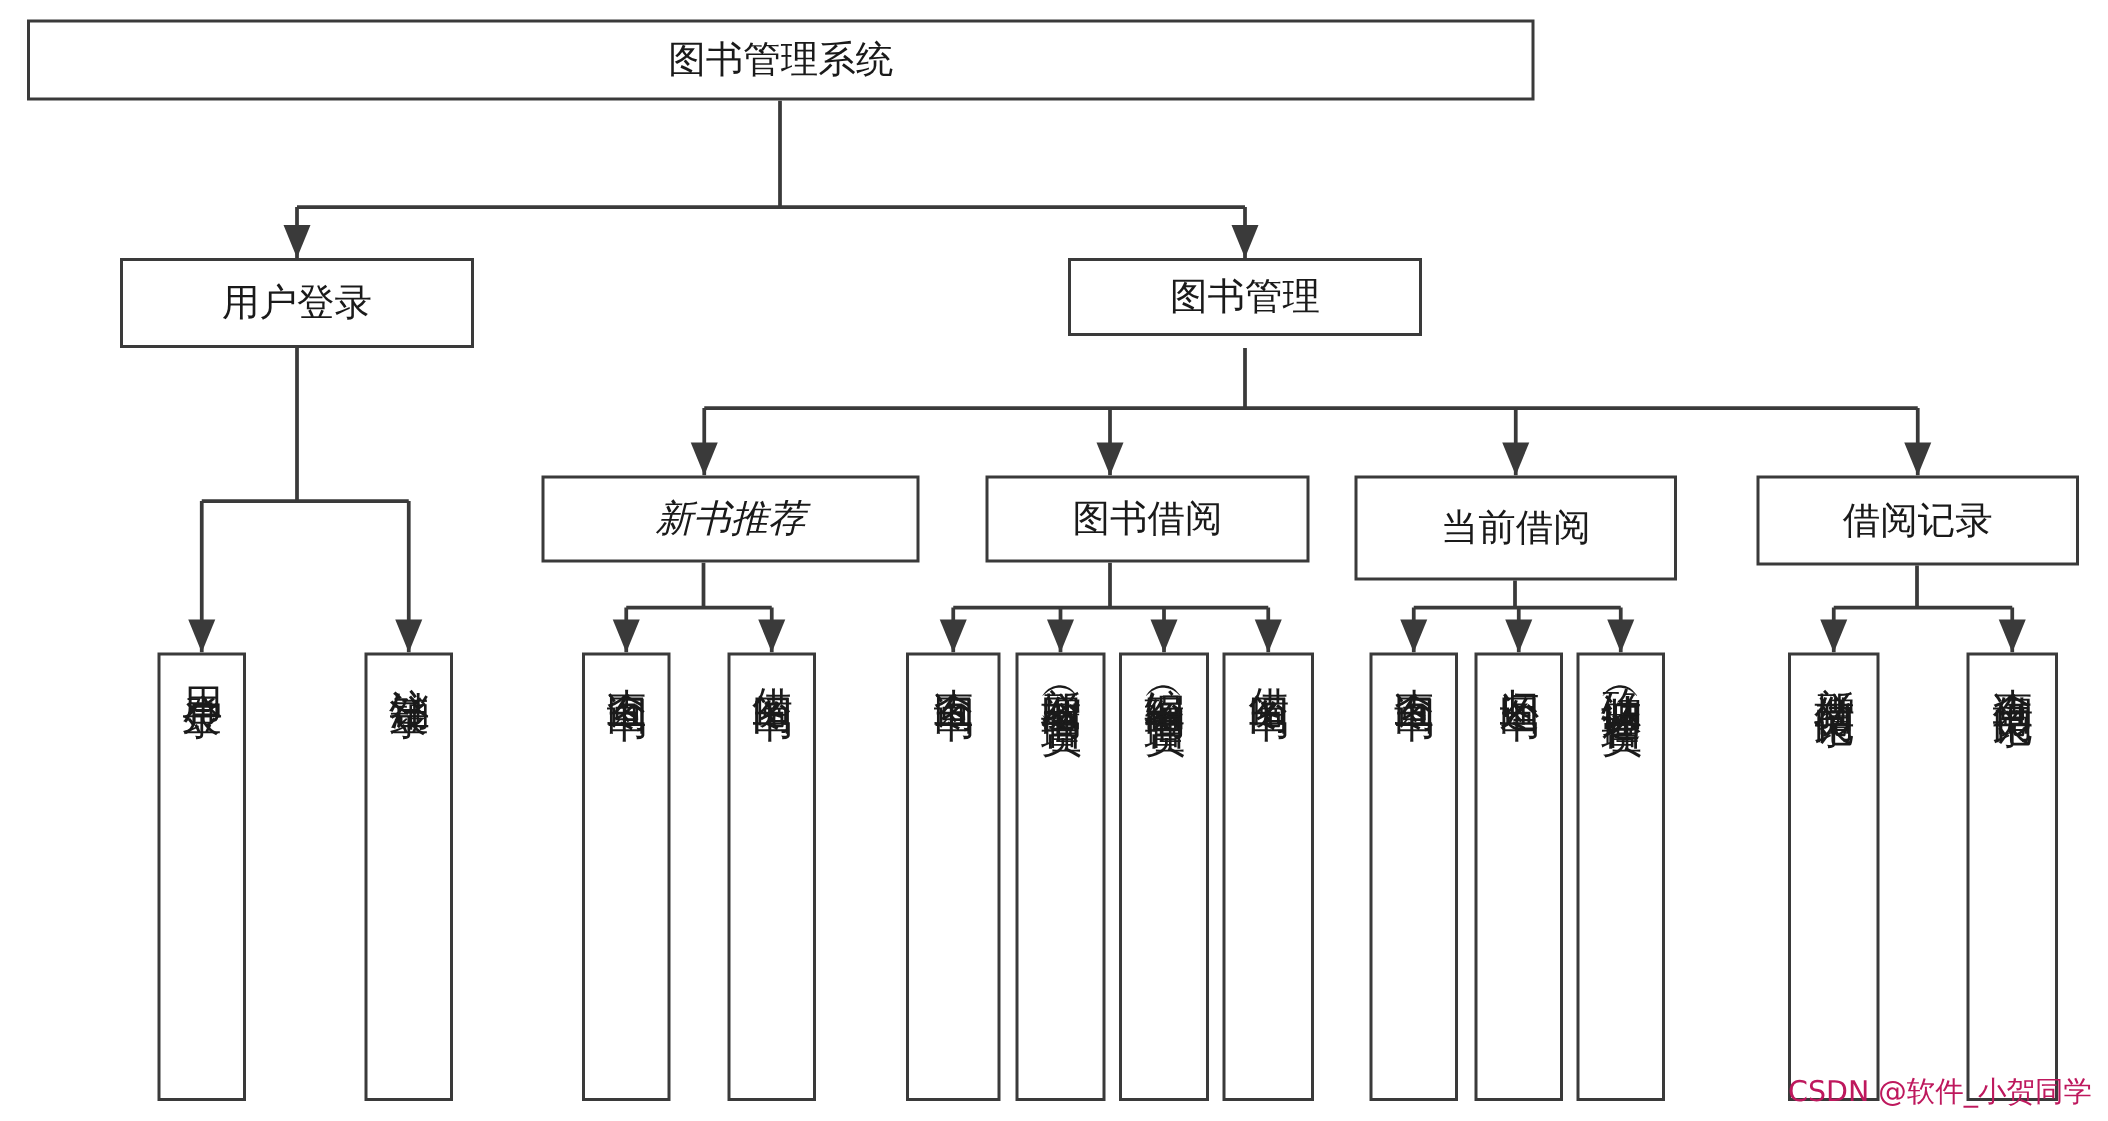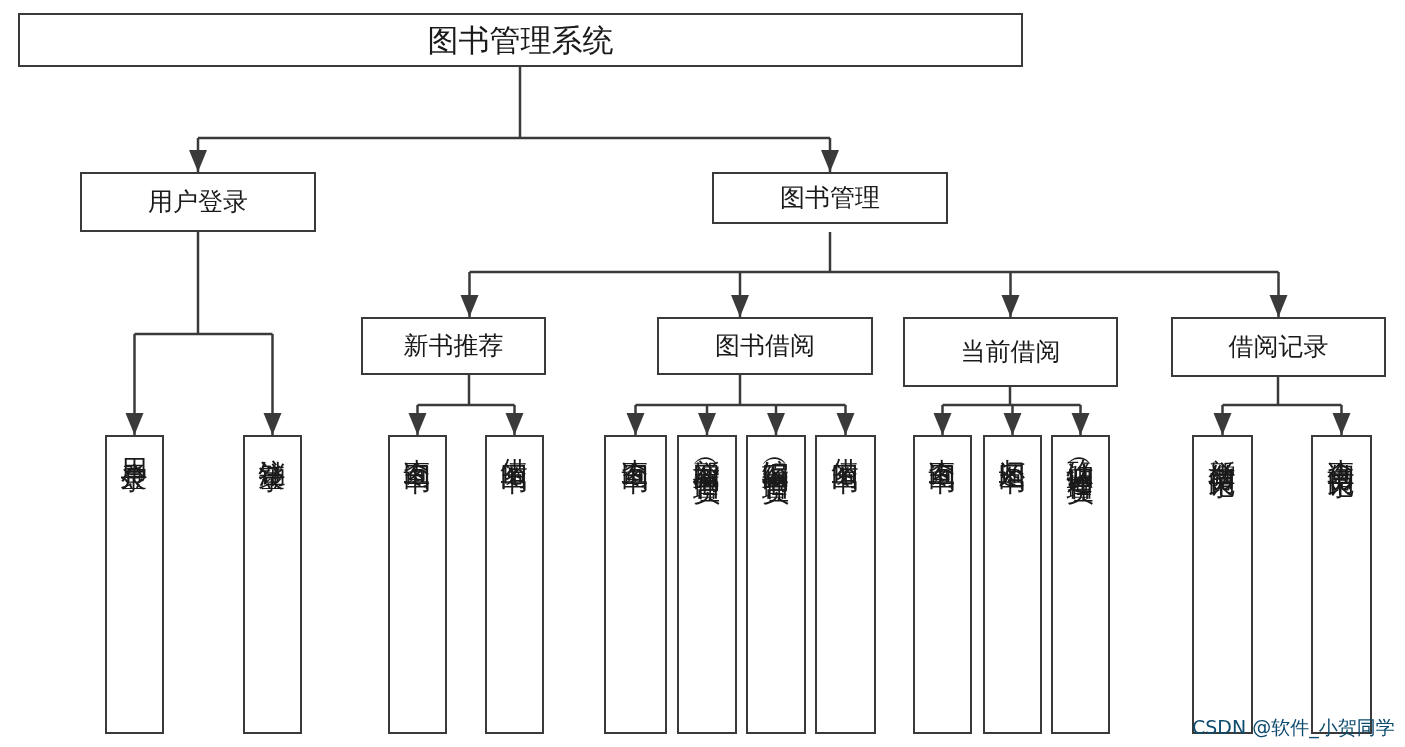--- a/index.html
+++ b/index.html
@@ -38,37 +38,37 @@
     color: #1a1a1a;
     text-align: center;
     line-height: 1.18;
     white-space: nowrap;
   }
   .node.horiz .node-label {
     font-size: 25px;
     writing-mode: horizontal-tb;
   }
   .node.horiz.root .node-label {
-    font-size: 31px;
+    font-size: 25px;
   }
   .node.vert {
     align-items: flex-start;
     justify-content: center;
     padding-top: 0;
   }
   .node.vert .node-label {
     writing-mode: vertical-rl;
     text-orientation: upright;
     font-size: 27px;
     letter-spacing: 3px;
     line-height: 1;
   }
   .watermark {
     position: absolute;
-    color: #0c4a6e;
+    color: #be185d;
     font-size: 19px;
     white-space: nowrap;
     user-select: none;
   }
 </style>
 </head>
 <body>
 
 <div id="canvas">
   <svg id="edges" xmlns="http://www.w3.org/2000/svg">
@@ -128,21 +128,21 @@
   <div id="nodes">
       <div class="node horiz root" style="left: 18px; top: 13px; width: 1005px; height: 54px;">
         <span class="node-label">图书管理系统</span>
       </div>
       <div class="node horiz" style="left: 80px; top: 172px; width: 236px; height: 60px;">
         <span class="node-label">用户登录</span>
       </div>
       <div class="node horiz" style="left: 712px; top: 172px; width: 236px; height: 52px;">
         <span class="node-label">图书管理</span>
       </div>
-      <div class="node horiz" style="left: 361px; top: 317px; width: 185px; height: 58px;">
+      <div class="node horiz" style="left: 361px; top: 317px; width: 252px; height: 58px; font-style: italic;">
         <span class="node-label">新书推荐</span>
       </div>
       <div class="node horiz" style="left: 632px; top: 317px; width: 216px; height: 58px; margin-left: 25px;">
         <span class="node-label">图书借阅</span>
       </div>
       <div class="node horiz" style="left: 903px; top: 317px; width: 215px; height: 70px;">
         <span class="node-label">当前借阅</span>
       </div>
       <div class="node horiz" style="left: 1171px; top: 317px; width: 215px; height: 60px;">
         <span class="node-label">借阅记录</span>

